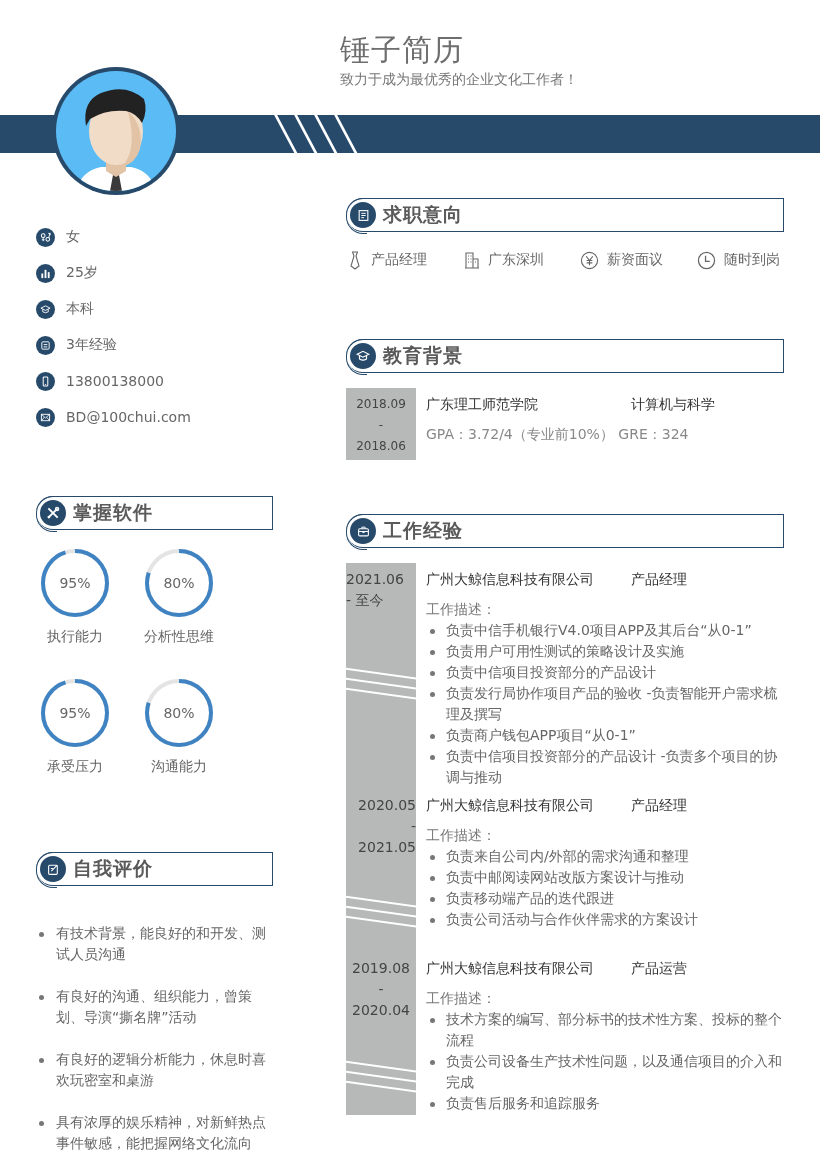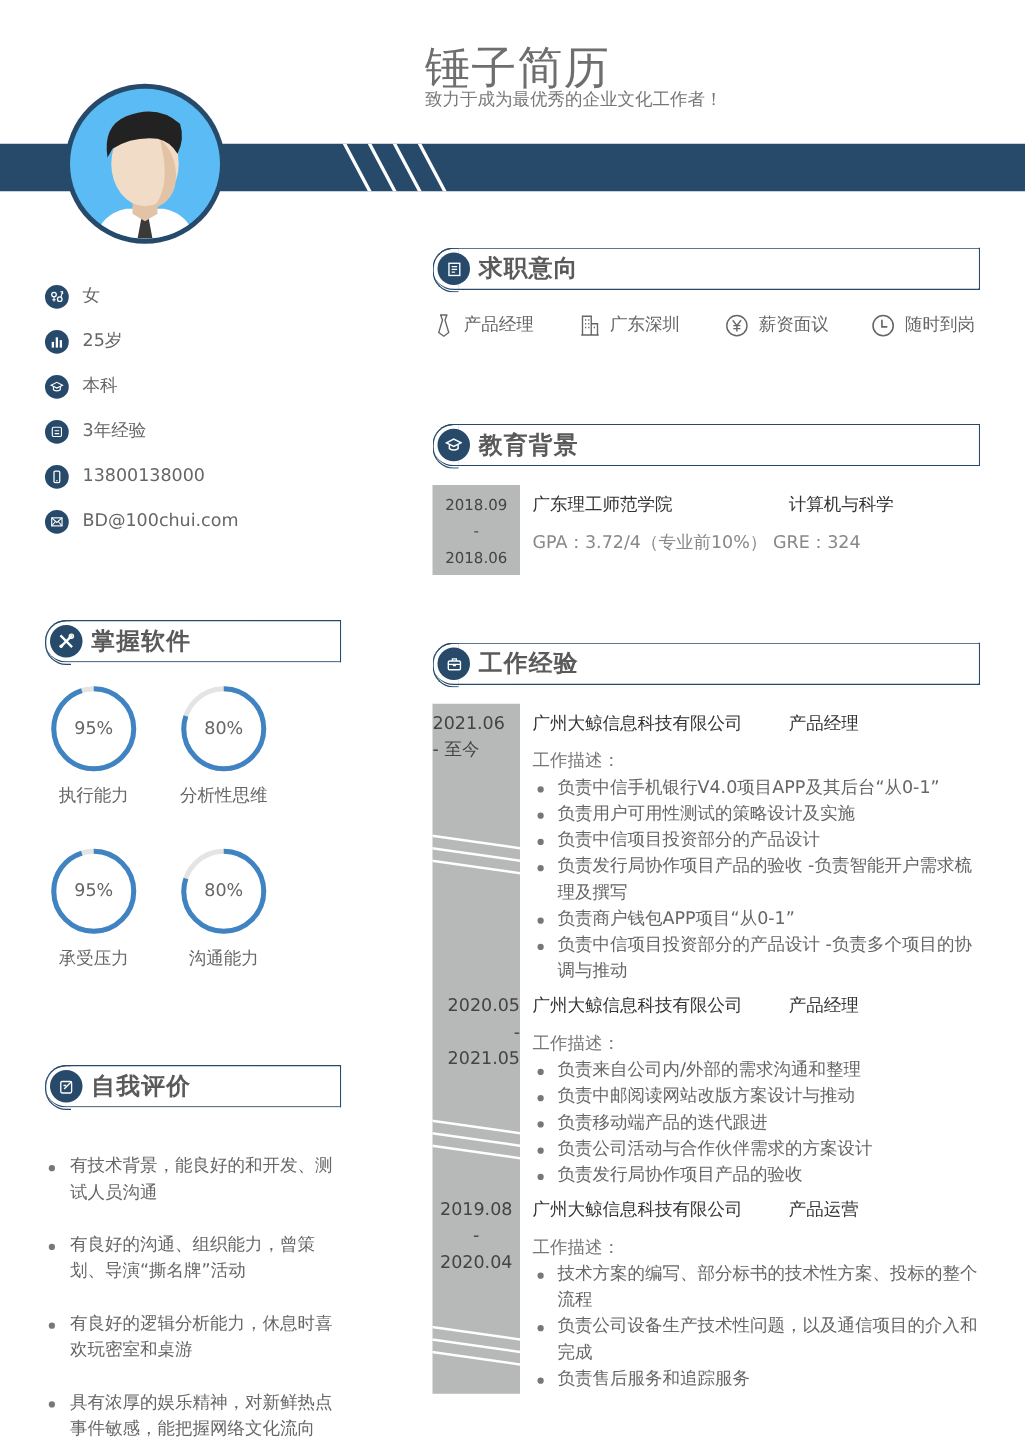--- a/index.html
+++ b/index.html
@@ -1,19 +1,19 @@
 <!DOCTYPE html>
 <html><head>
 <meta charset="utf-8">
 <style>
   * { box-sizing: border-box; margin: 0; padding: 0; }
   html, body { width: 820px; height: 1160px; background: #fff; overflow: hidden; }
   body { position: relative; font-family: "DejaVu Sans", "Liberation Sans", sans-serif; color: #555; }
 
-  .title { position: absolute; left: 340px; top: 30px; font-size: 36px; color: #6e6e6e; letter-spacing: 1px; font-weight: normal; }
+  .title { position: absolute; left: 340px; top: 30px; font-size: 30px; color: #6e6e6e; letter-spacing: 1px; font-weight: normal; }
   .subtitle { position: absolute; left: 340px; top: 71px; font-size: 14px; color: #777; }
 
   .banner { position: absolute; left: 0; top: 115px; width: 820px; height: 38px; background: #274a6b; overflow: hidden; }
   .banner .stripe { position: absolute; top: -4px; width: 3px; height: 50px; background: #fff; transform: skewX(28deg); transform-origin: top left; }
 
   .avatar { position: absolute; left: 52px; top: 67px; width: 128px; height: 128px; border-radius: 50%; background: #274a6b; padding: 4px; }
   .avatar-inner { width: 120px; height: 120px; border-radius: 50%; background: #5bbcf5; overflow: hidden; position: relative; }
 
   
   .info-list { position: absolute; left: 36px; top: 219px; }
@@ -271,21 +271,20 @@
     <div class="row-head">
       <span class="company">广州大鲸信息科技有限公司</span>
       <span>产品经理</span>
     </div>
     <div class="desc-label">工作描述：</div>
     <ul class="bullets">
       <li>负责来自公司内/外部的需求沟通和整理</li>
       <li>负责中邮阅读网站改版方案设计与推动</li>
       <li>负责移动端产品的迭代跟进</li>
       <li>负责公司活动与合作伙伴需求的方案设计</li>
-      <li>负责发行局协作项目产品的验收</li>
     </ul>
   </div>
 </div>
 
 <div class="entry" style="top:958px;">
   <div style="position:absolute; left:0; top:0; width:70px; text-align:center; font-size:14px; color:#444; line-height:21px;">
     <div>2019.08</div>
     <div>-</div>
     <div>2020.04</div>
   </div>

